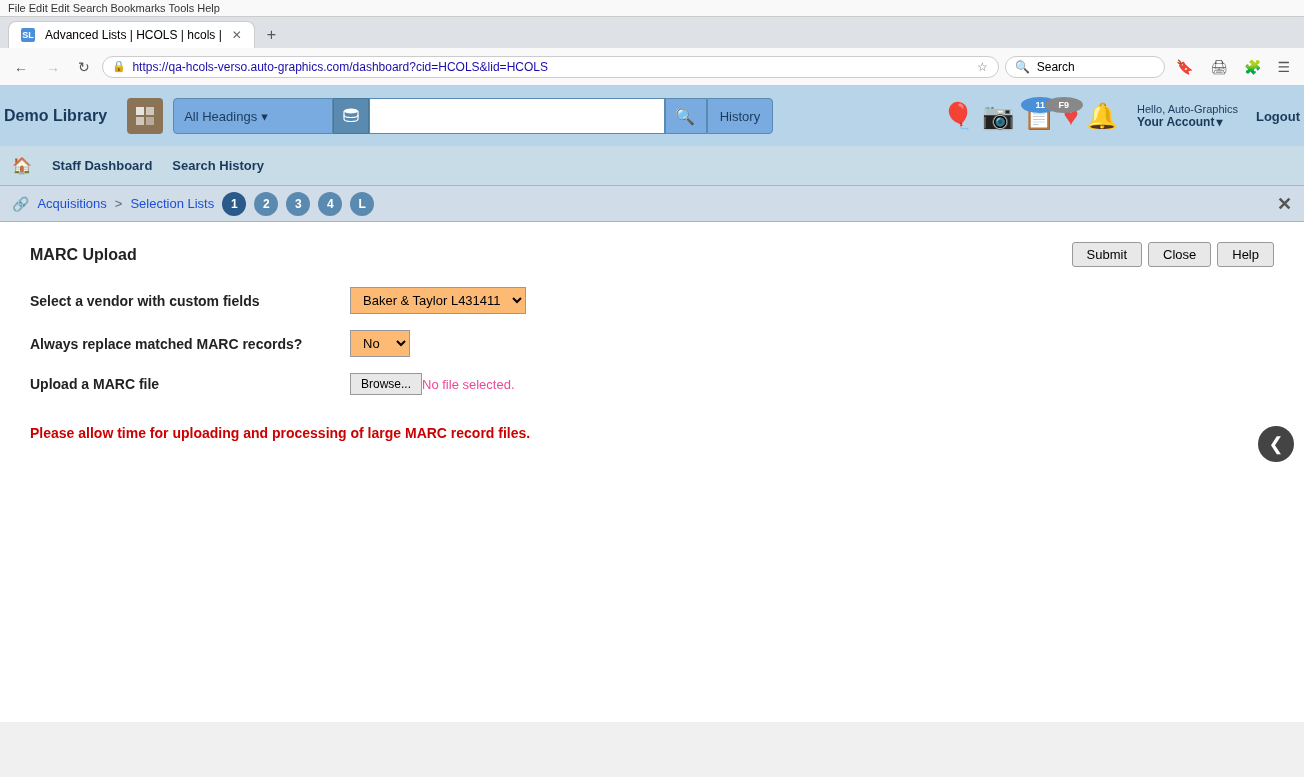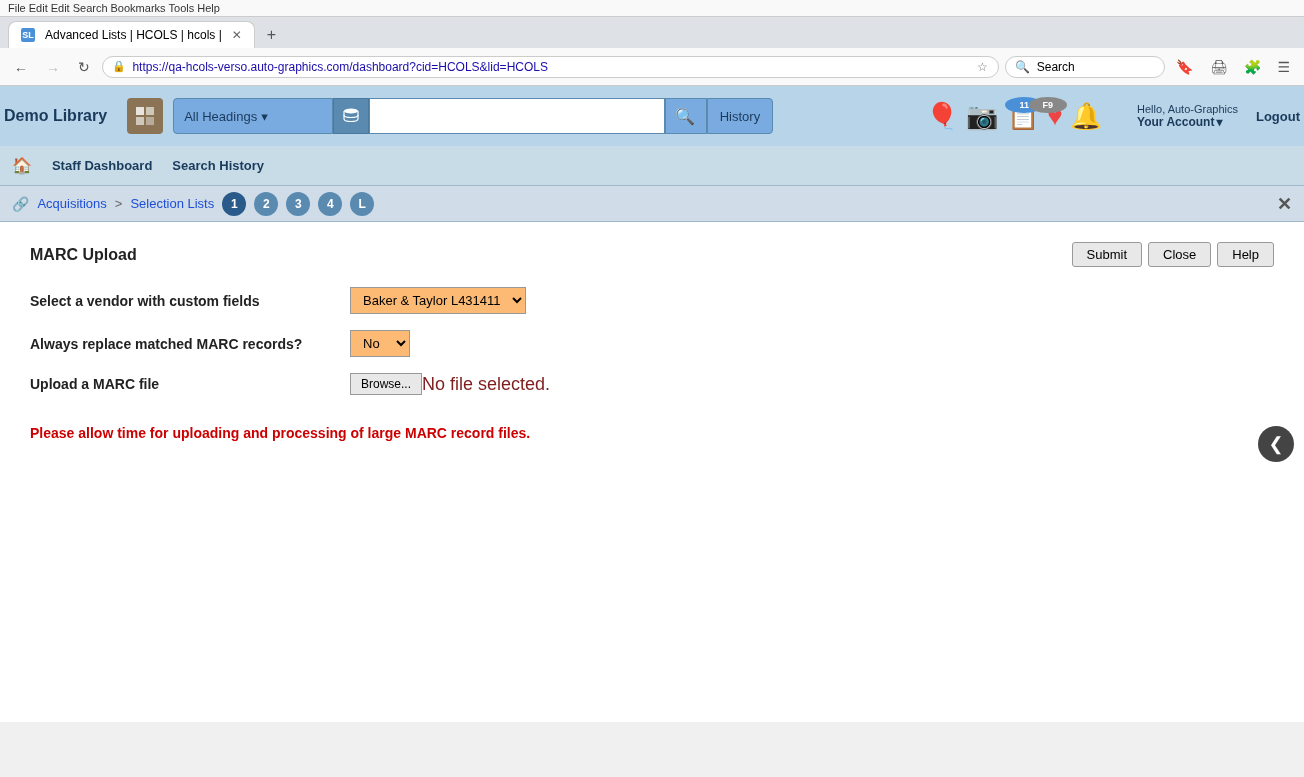--- a/index.html
+++ b/index.html
@@ -31,21 +31,21 @@
     .header-logo { width: 36px; height: 36px; background: #8b7355; border-radius: 4px; display: flex; align-items: center; justify-content: center; color: white; font-size: 10px; font-weight: bold; }
     .search-area { display: flex; align-items: center; gap: 0; flex: 1; max-width: 600px; }
     .headings-select { background: #7aabe0; border: 1px solid #5a8ab0; padding: 6px 10px; font-size: 13px; color: #1a3a5c; border-radius: 4px 0 0 4px; height: 36px; cursor: pointer; display: flex; align-items: center; gap: 4px; min-width: 160px; }
     .db-icon { background: #5a8ab0; border: 1px solid #4a7a9b; padding: 6px 8px; height: 36px; display: flex; align-items: center; cursor: pointer; color: white; font-size: 16px; }
     .search-input-box { flex: 1; border: 1px solid #5a8ab0; padding: 6px 8px; height: 36px; font-size: 13px; background: white; }
     .search-btn { background: #7aabe0; border: 1px solid #5a8ab0; padding: 6px 10px; height: 36px; cursor: pointer; font-size: 16px; color: #1a3a5c; }
     .advanced-btn { background: #7aabe0; border: 1px solid #5a8ab0; padding: 6px 12px; height: 36px; cursor: pointer; font-size: 13px; color: #1a3a5c; border-radius: 0 4px 4px 0; }
     .header-icons { display: flex; align-items: center; gap: 8px; margin-left: auto; }
     .header-icon { position: relative; cursor: pointer; }
     .header-icon .badge { position: absolute; top: -4px; right: -4px; background: #4a90d9; color: white; border-radius: 50%; width: 38px; height: 16px; font-size: 9px; display: flex; align-items: center; justify-content: center; font-weight: bold; }
-    .user-section { margin-left: 24px; text-align: center; font-size: 12px; color: #1a3a5c; }
+    .user-section { margin-left: 8px; text-align: center; font-size: 12px; color: #1a3a5c; }
     .user-section .hello { font-size: 11px; }
     .user-section .account { font-weight: bold; cursor: pointer; display: flex; align-items: center; gap: 2px; }
     .logout-btn { background: transparent; border: none; cursor: pointer; font-size: 13px; color: #1a3a5c; font-weight: bold; margin-left: 8px; }
 
     
     .app-nav { background: #c8dce8; display: flex; align-items: center; padding: 6px 12px; gap: 20px; height: 40px; border-bottom: 1px solid #a0b8cc; }
     .nav-home { cursor: pointer; color: #1a3a5c; font-size: 16px; }
     .nav-link { cursor: pointer; color: #1a3a5c; font-size: 13px; font-weight: bold; }
 
     
@@ -61,21 +61,21 @@
     .main-content { background: white; padding: 20px 30px; min-height: 500px; }
     .page-title { font-size: 16px; font-weight: bold; color: #222; margin-bottom: 20px; display: flex; align-items: center; justify-content: space-between; }
     .action-buttons { display: flex; gap: 6px; }
     .action-btn { padding: 4px 14px; border: 1px solid #999; background: #e8e8e8; cursor: pointer; font-size: 13px; border-radius: 3px; }
 
     .form-section { margin-top: 20px; }
     .form-row { display: flex; align-items: center; margin-bottom: 16px; }
     .form-label { font-size: 14px; font-weight: bold; color: #222; min-width: 320px; }
     .form-select { padding: 4px 8px; border: 1px solid #999; background: #fdba74; font-size: 13px; cursor: pointer; min-width: 160px; }
     .browse-btn { padding: 3px 10px; border: 1px solid #999; background: #e8e8e8; cursor: pointer; font-size: 12px; }
-    .no-file-text { font-size: 18px; color: #7f1d1d; }
+    .no-file-text { font-size: 13px; color: #ec4899; }
 
     .warning-text { color: #cc0000; font-size: 14px; font-weight: bold; margin-top: 30px; }
 
     
     .scroll-arrow { position: absolute; right: 10px; bottom: 260px; width: 36px; height: 36px; background: #444; border-radius: 50%; display: flex; align-items: center; justify-content: center; color: white; font-size: 18px; cursor: pointer; }
 
     .content-wrapper { position: relative; }
     .icon-heart { color: #e44; font-size: 24px; }
   </style>
 </head>

